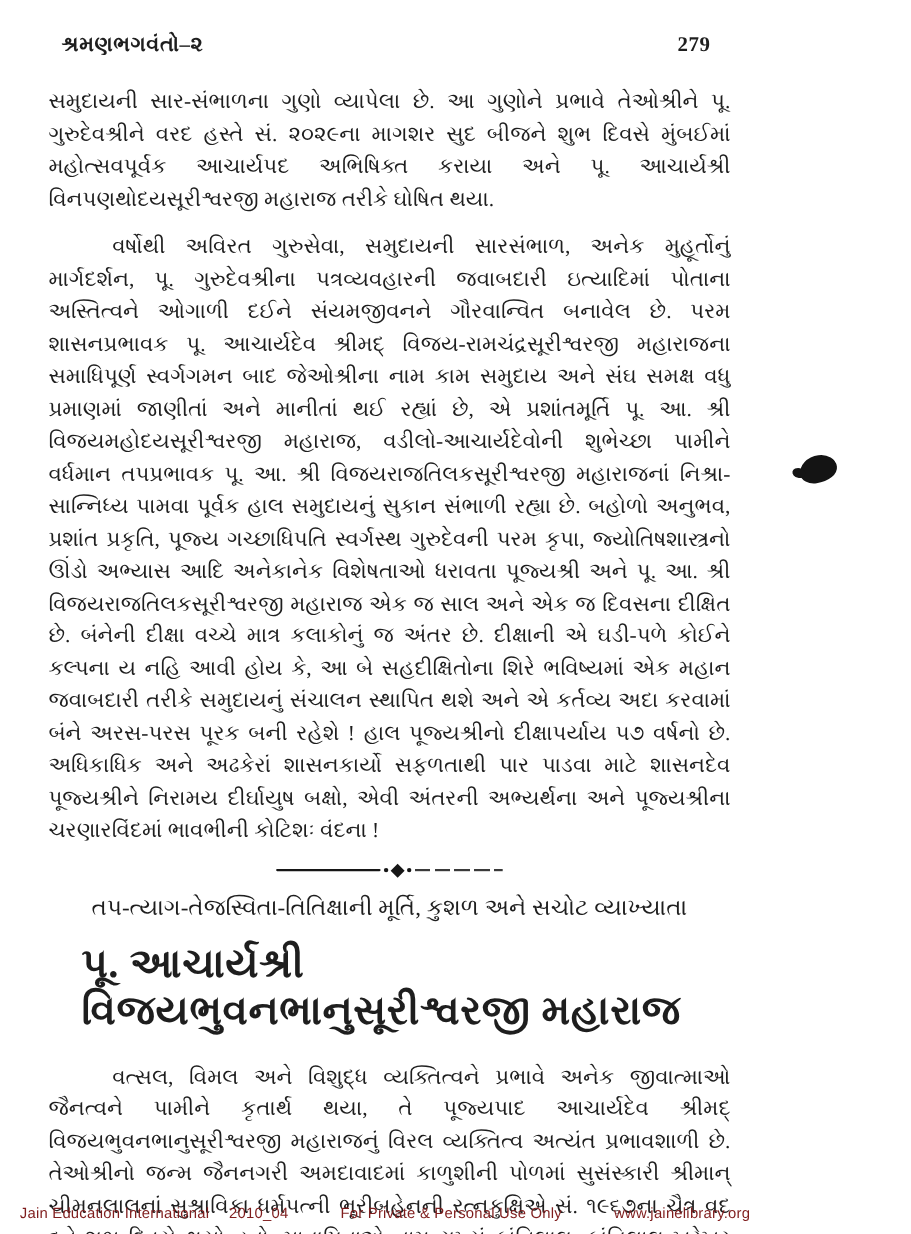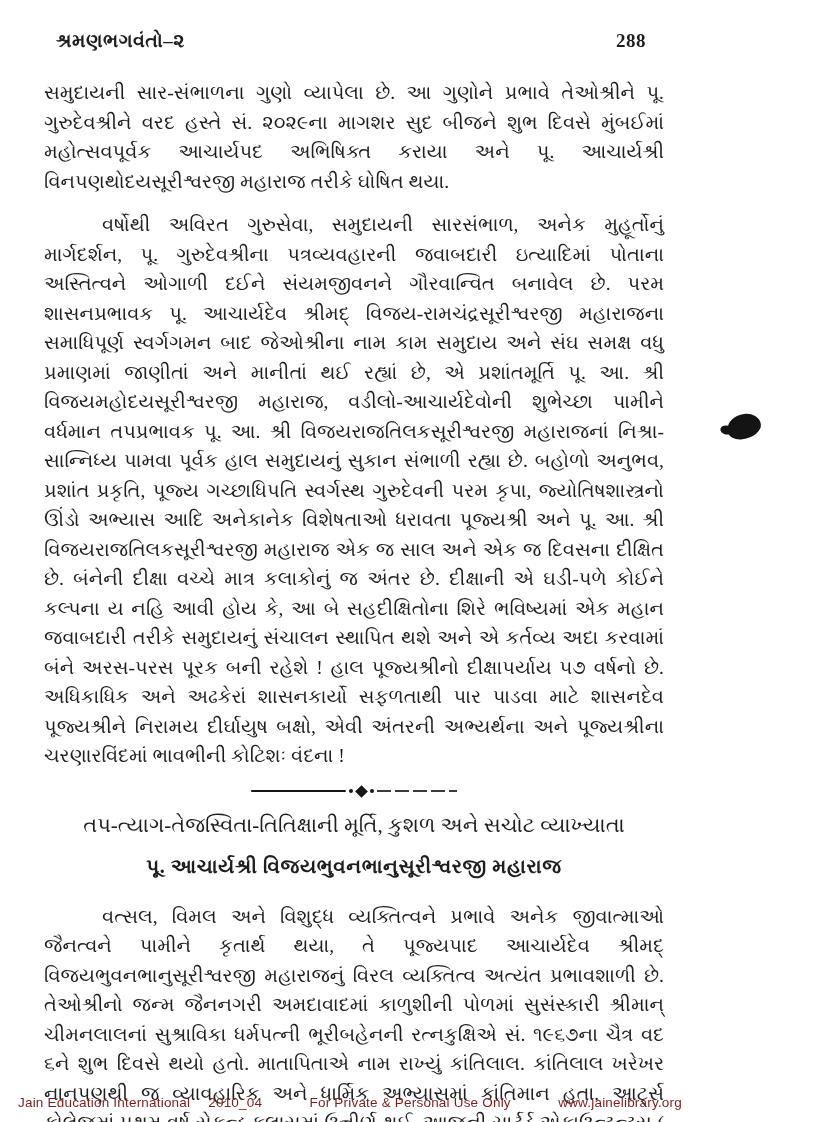--- a/index.html
+++ b/index.html
@@ -66,22 +66,22 @@
 
   .epithet {
     text-align: center;
     font-size: 21px;
     line-height: 35px;
     margin: 0 30px;
     font-weight: 500;
   }
   .epithet-first { margin-top: 4px; }
   .acharya-title {
-    text-align: center;
-    font-size: 20px;
+    text-align: left;
+    font-size: 37px;
     font-weight: bold;
     margin: 12px 30px 0 30px;
     letter-spacing: 0.5px;
   }
 
   .ink-smudge {
     position: absolute;
     left: 727px;
     top: 414px;
     width: 34px;
@@ -117,21 +117,21 @@
   }
   .footer-left { display: flex; gap: 18px; }
 </style>
 </head>
 <body>
 
 <div class="page">
 
   <div class="running-header">
     <span>શ્રમણભગવંતો–૨</span>
-    <span>288</span>
+    <span>279</span>
   </div>
 
   <div class="content">
 
     <p class="body-para para-1">સમુદાયની સાર-સંભાળના ગુણો વ્યાપેલા છે. આ ગુણોને પ્રભાવે તેઓશ્રીને પૂ. ગુરુદેવશ્રીને વરદ હસ્તે સં. ૨૦૨૯ના માગશર સુદ બીજને શુભ દિવસે મુંબઈમાં મહોત્સવપૂર્વક આચાર્યપદ અભિષિક્ત કરાયા અને પૂ. આચાર્યશ્રી વિનપણથોદયસૂરીશ્વરજી મહારાજ તરીકે ઘોષિત થયા.</p>
 
     <p class="body-para para-2">વર્ષોથી અવિરત ગુરુસેવા, સમુદાયની સારસંભાળ, અનેક મુહૂર્તોનું માર્ગદર્શન, પૂ. ગુરુદેવશ્રીના પત્રવ્યવહારની જવાબદારી ઇત્યાદિમાં પોતાના અસ્તિત્વને ઓગાળી દઈને સંયમજીવનને ગૌરવાન્વિત બનાવેલ છે. પરમ શાસનપ્રભાવક પૂ. આચાર્યદેવ શ્રીમદ્ વિજય-રામચંદ્રસૂરીશ્વરજી મહારાજના સમાધિપૂર્ણ સ્વર્ગગમન બાદ જેઓશ્રીના નામ કામ સમુદાય અને સંઘ સમક્ષ વધુ પ્રમાણમાં જાણીતાં અને માનીતાં થઈ રહ્યાં છે, એ પ્રશાંતમૂર્તિ પૂ. આ. શ્રી વિજયમહોદયસૂરીશ્વરજી મહારાજ, વડીલો-આચાર્યદેવોની શુભેચ્છા પામીને વર્ધમાન તપપ્રભાવક પૂ. આ. શ્રી વિજયરાજતિલકસૂરીશ્વરજી મહારાજનાં નિશ્રા-સાન્નિધ્ય પામવા પૂર્વક હાલ સમુદાયનું સુકાન સંભાળી રહ્યા છે. બહોળો અનુભવ, પ્રશાંત પ્રકૃતિ, પૂજ્ય ગચ્છાધિપતિ સ્વર્ગસ્થ ગુરુદેવની પરમ કૃપા, જ્યોતિષશાસ્ત્રનો ઊંડો અભ્યાસ આદિ અનેકાનેક વિશેષતાઓ ધરાવતા પૂજ્યશ્રી અને પૂ. આ. શ્રી વિજયરાજતિલકસૂરીશ્વરજી મહારાજ એક જ સાલ અને એક જ દિવસના દીક્ષિત છે. બંનેની દીક્ષા વચ્ચે માત્ર કલાકોનું જ અંતર છે. દીક્ષાની એ ઘડી-પળે કોઈને કલ્પના ય નહિ આવી હોય કે, આ બે સહદીક્ષિતોના શિરે ભવિષ્યમાં એક મહાન જવાબદારી તરીકે સમુદાયનું સંચાલન સ્થાપિત થશે અને એ કર્તવ્ય અદા કરવામાં બંને અરસ-પરસ પૂરક બની રહેશે ! હાલ પૂજ્યશ્રીનો દીક્ષાપર્યાય ૫૭ વર્ષનો છે. અધિકાધિક અને અઢકેરાં શાસનકાર્યો સફળતાથી પાર પાડવા માટે શાસનદેવ પૂજ્યશ્રીને નિરામય દીર્ઘાયુષ બક્ષો, એવી અંતરની અભ્યર્થના અને પૂજ્યશ્રીના ચરણારવિંદમાં ભાવભીની કોટિશઃ વંદના !</p>
 
     <div class="section-divider">
       <span class="rule-left"></span>

